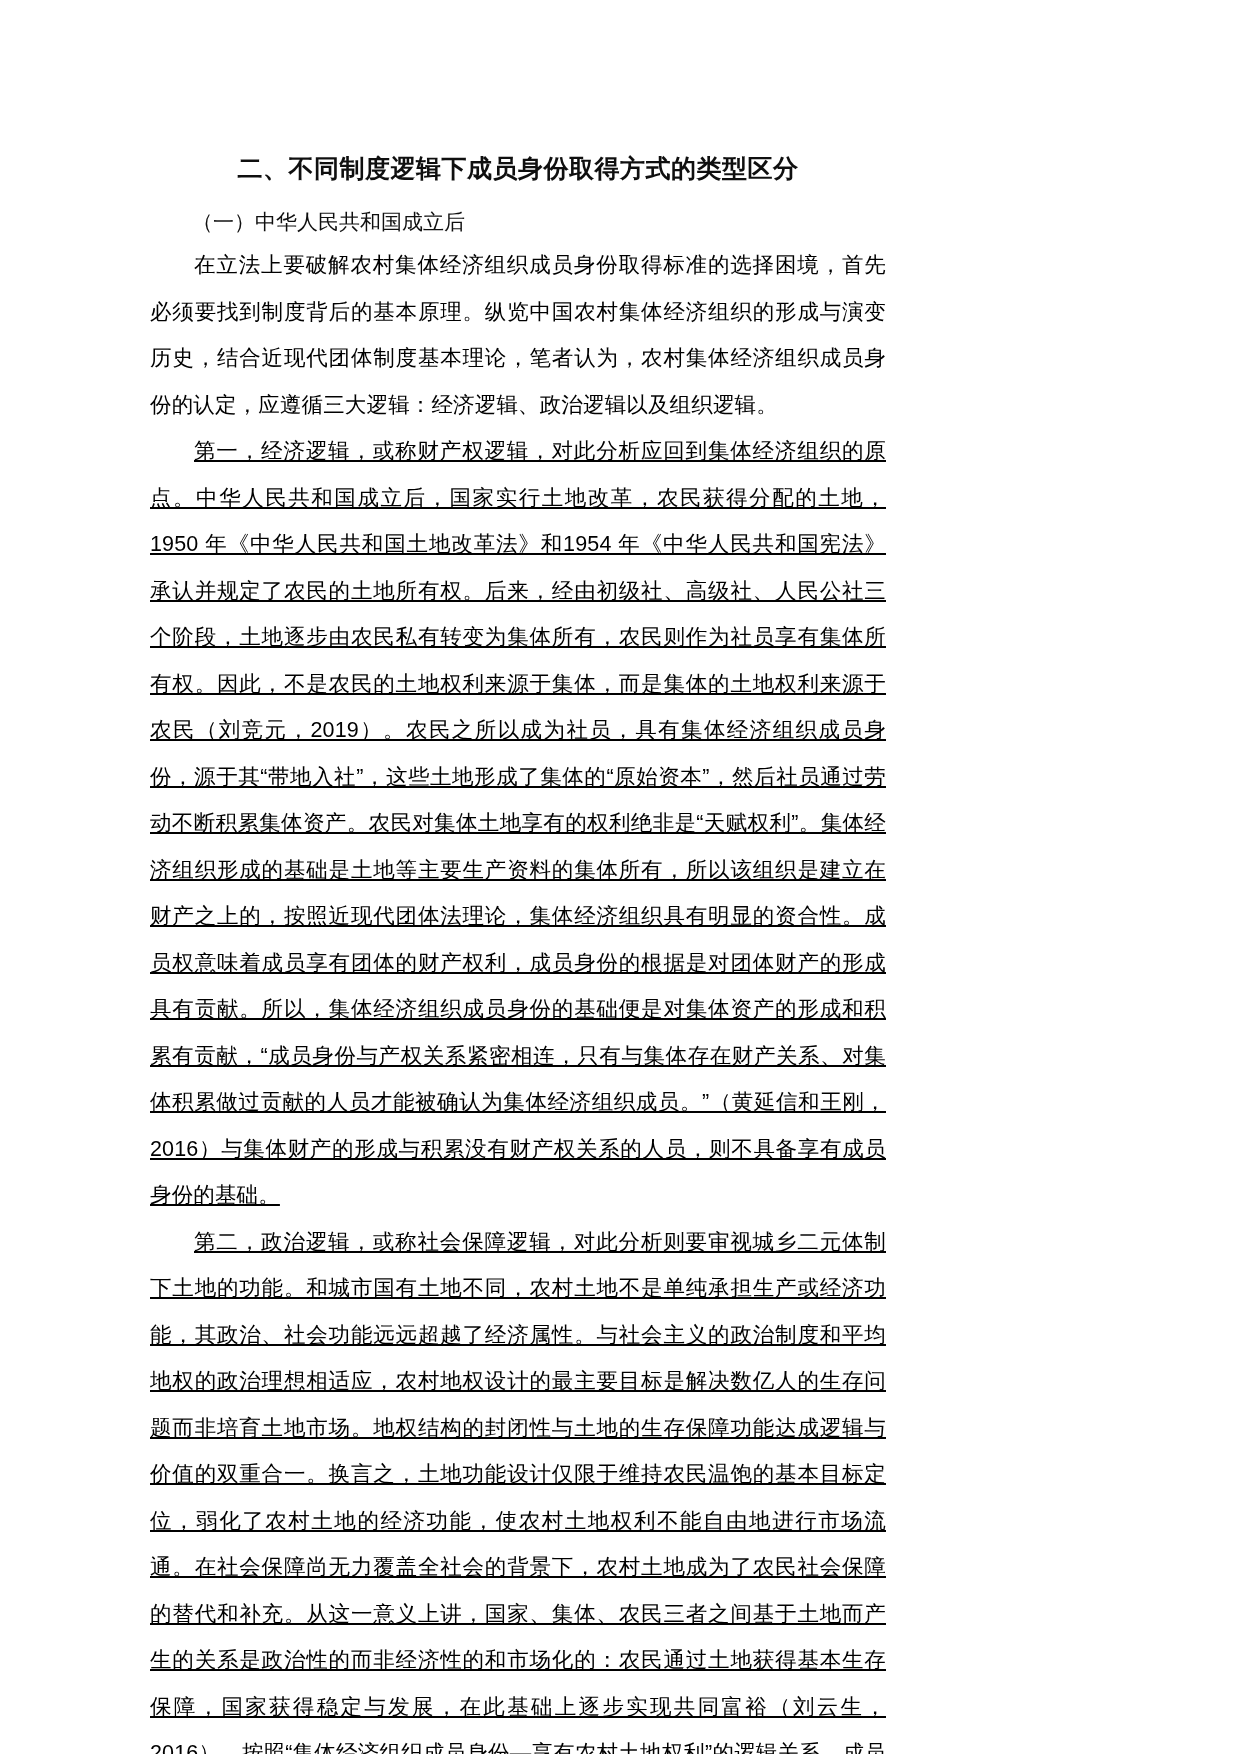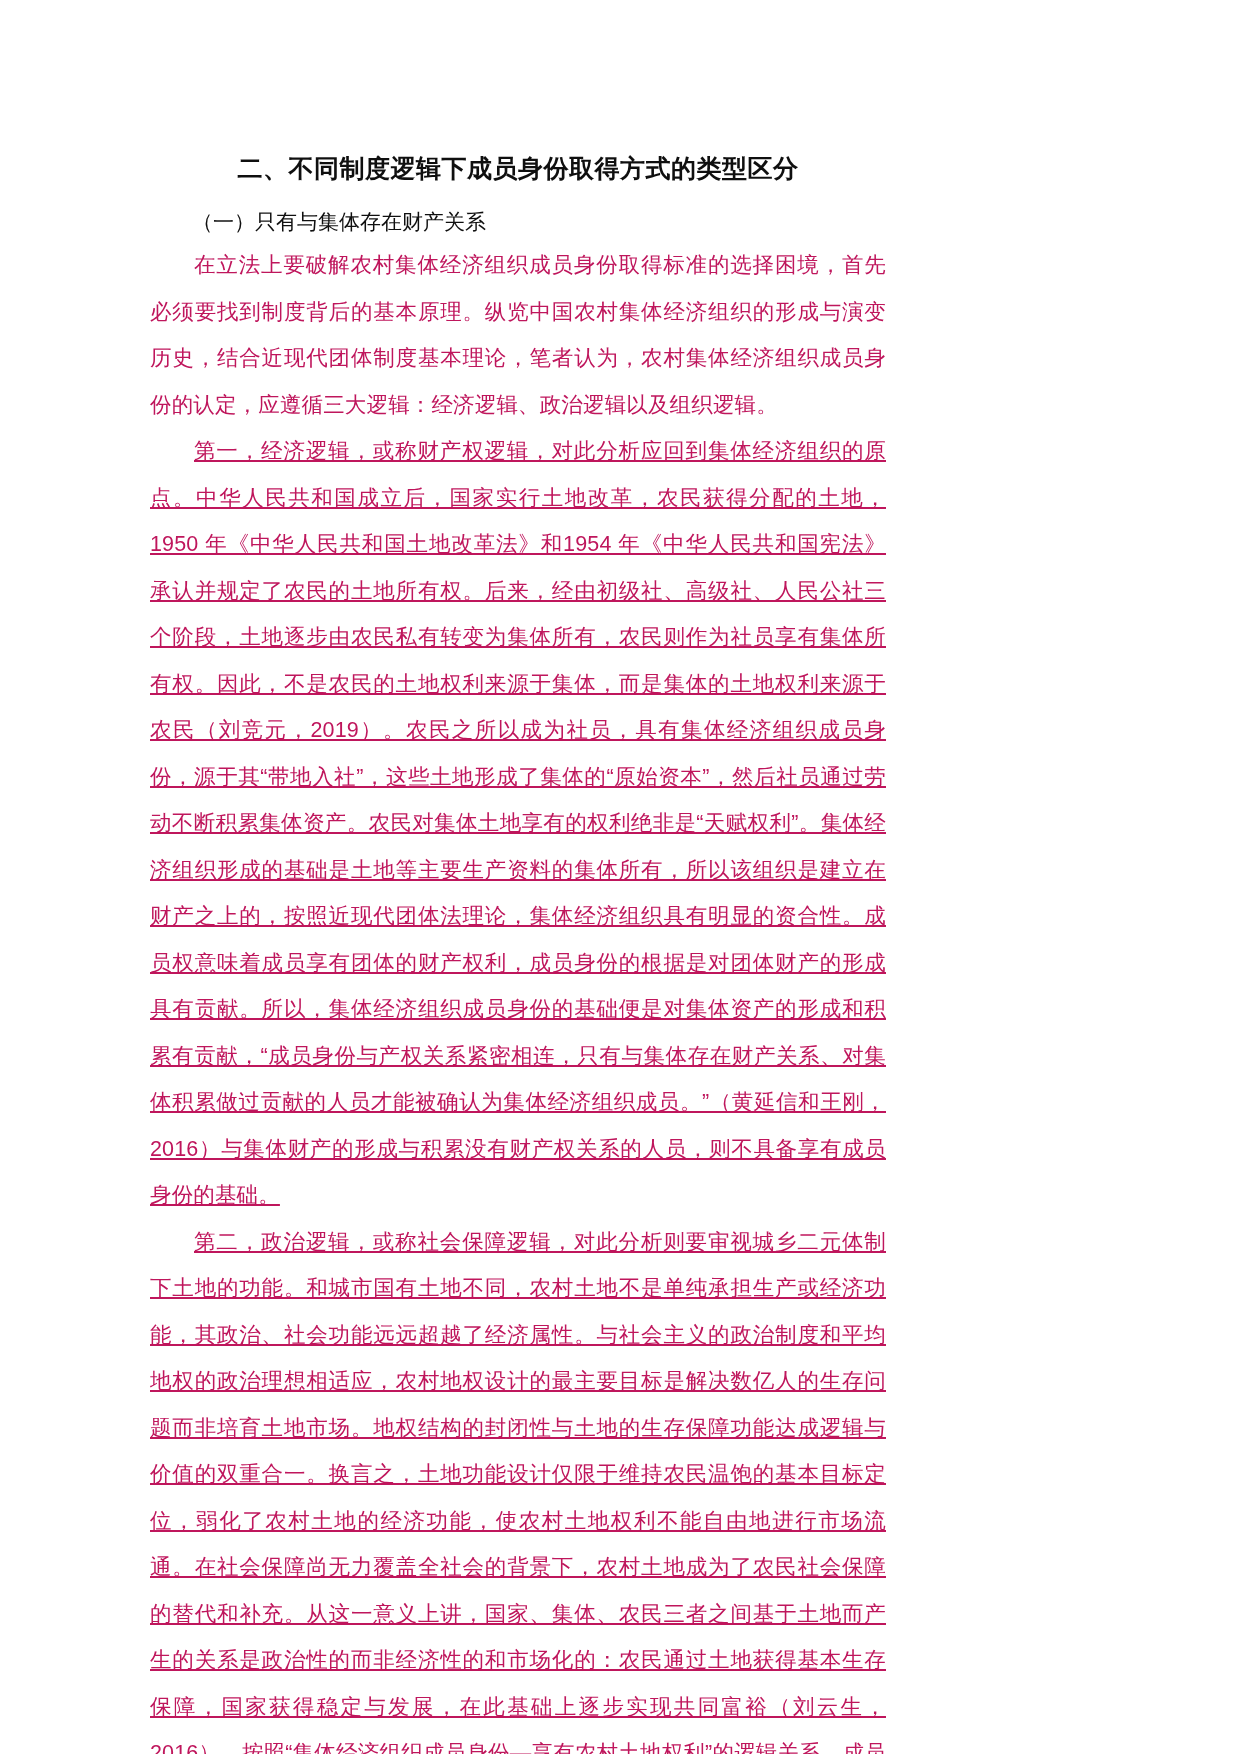--- a/index.html
+++ b/index.html
@@ -38,41 +38,41 @@
     text-indent: 42px;
     color: #111111;
   }
   .body-par {
     font-size: 21.5px;
     line-height: 46.5px;
     margin: 0;
     text-align: justify;
     text-justify: inter-ideograph;
     text-indent: 44px;
-    color: #be185d;
+    color: #000000;
     letter-spacing: 0.15px;
   }
   .body-par + .body-par {
     margin-top: 0px;
     text-decoration: underline;
   }
   
   .page-content {
     filter: contrast(1.02);
   }
 </style>
 </head>
 <body>
 
 <div class="page">
   <div class="page-content">
 
     <h1 class="doc-title">二、不同制度逻辑下成员身份取得方式的类型区分</h1>
 
-    <p class="sub-heading">（一）只有与集体存在财产关系</p>
+    <p class="sub-heading">（一）中华人民共和国成立后</p>
 
     <p class="body-par">在立法上要破解农村集体经济组织成员身份取得标准的选择困境，首先必须要找到制度背后的基本原理。纵览中国农村集体经济组织的形成与演变历史，结合近现代团体制度基本理论，笔者认为，农村集体经济组织成员身份的认定，应遵循三大逻辑：经济逻辑、政治逻辑以及组织逻辑。</p>
 
     <p class="body-par">第一，经济逻辑，或称财产权逻辑，对此分析应回到集体经济组织的原点。中华人民共和国成立后，国家实行土地改革，农民获得分配的土地，1950 年《中华人民共和国土地改革法》和1954 年《中华人民共和国宪法》承认并规定了农民的土地所有权。后来，经由初级社、高级社、人民公社三个阶段，土地逐步由农民私有转变为集体所有，农民则作为社员享有集体所有权。因此，不是农民的土地权利来源于集体，而是集体的土地权利来源于农民（刘竞元，2019）。农民之所以成为社员，具有集体经济组织成员身份，源于其“带地入社”，这些土地形成了集体的“原始资本”，然后社员通过劳动不断积累集体资产。农民对集体土地享有的权利绝非是“天赋权利”。集体经济组织形成的基础是土地等主要生产资料的集体所有，所以该组织是建立在财产之上的，按照近现代团体法理论，集体经济组织具有明显的资合性。成员权意味着成员享有团体的财产权利，成员身份的根据是对团体财产的形成具有贡献。所以，集体经济组织成员身份的基础便是对集体资产的形成和积累有贡献，“成员身份与产权关系紧密相连，只有与集体存在财产关系、对集体积累做过贡献的人员才能被确认为集体经济组织成员。”（黄延信和王刚，2016）与集体财产的形成与积累没有财产权关系的人员，则不具备享有成员身份的基础。</p>
 
     <p class="body-par">第二，政治逻辑，或称社会保障逻辑，对此分析则要审视城乡二元体制下土地的功能。和城市国有土地不同，农村土地不是单纯承担生产或经济功能，其政治、社会功能远远超越了经济属性。与社会主义的政治制度和平均地权的政治理想相适应，农村地权设计的最主要目标是解决数亿人的生存问题而非培育土地市场。地权结构的封闭性与土地的生存保障功能达成逻辑与价值的双重合一。换言之，土地功能设计仅限于维持农民温饱的基本目标定位，弱化了农村土地的经济功能，使农村土地权利不能自由地进行市场流通。在社会保障尚无力覆盖全社会的背景下，农村土地成为了农民社会保障的替代和补充。从这一意义上讲，国家、集体、农民三者之间基于土地而产生的关系是政治性的而非经济性的和市场化的：农民通过土地获得基本生存保障，国家获得稳定与发展，在此基础上逐步实现共同富裕（刘云生，2016）。按照“集体经济组织成员身份—享有农村土地权利”的逻辑关系，成员身份意味着获得农村土地生存保障，所以未享受城镇基本社会保障就成为取得集体经济组织成员身份的另一基础依据（童列春，2015）。需要强调的是，农村土地本身不是社会保障，其作为社会保障的替代和补充，是具有</p>
 
   </div>
 </div>
 

